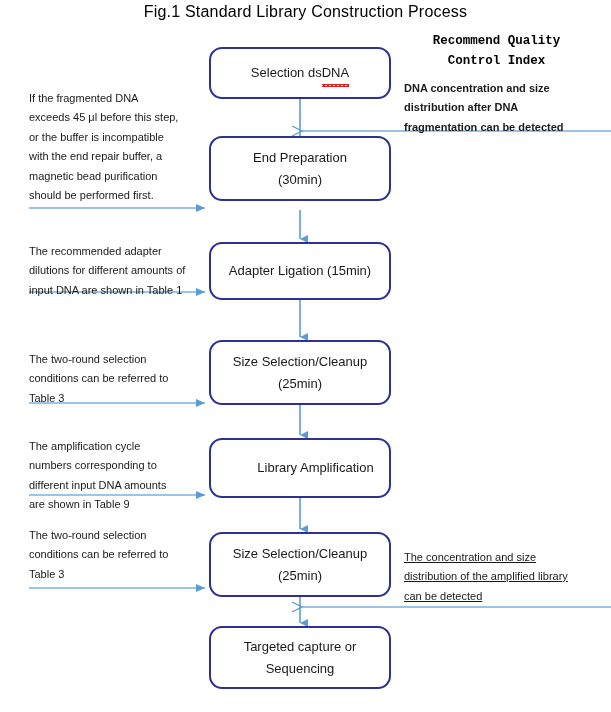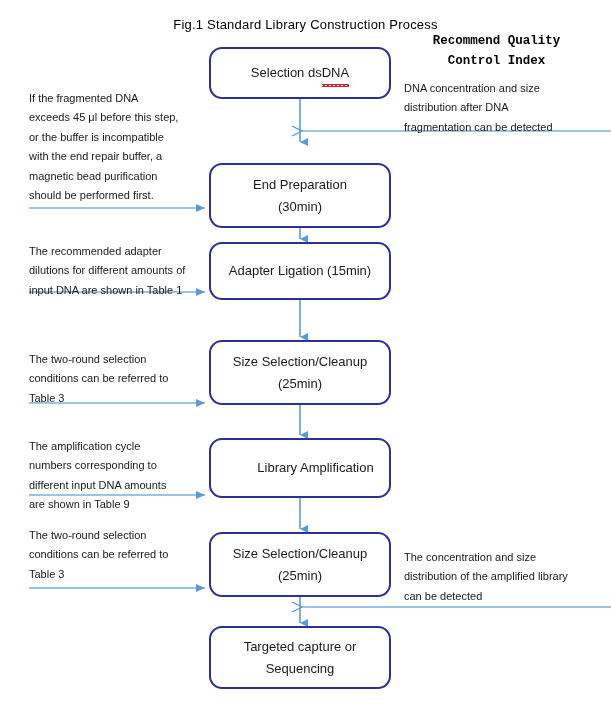--- a/index.html
+++ b/index.html
@@ -24,24 +24,24 @@
     left: 0;
     top: 0;
     width: 611px;
     height: 712px;
     pointer-events: none;
   }
 
   .fig-title {
     position: absolute;
     left: 0;
-    top: 17px;
+    top: 3px;
     width: 611px;
     text-align: center;
-    font-size: 13px;
+    font-size: 16px;
     letter-spacing: .2px;
     white-space: nowrap;
   }
 
   .rq-head {
     position: absolute;
     left: 404px;
     top: 31px;
     width: 185px;
     text-align: center;
@@ -65,21 +65,21 @@
     align-items: center;
     justify-content: center;
     text-align: center;
     font-size: 13px;
     line-height: 22px;
     color: #1a1a1a;
   }
   .node .ln { display: block; white-space: nowrap; }
 
   #node-fragmented  { top: 47px;  height: 52px; }
-  #node-endprep     { top: 163px; height: 65px; }
+  #node-endprep     { top: 136px; height: 65px; }
   #node-adapter     { top: 242px; height: 58px; }
   #node-size1       { top: 340px; height: 65px; }
   #node-amplify     { top: 438px; height: 60px; padding-left: 31px; }
   #node-size2       { top: 532px; height: 65px; }
   #node-final       { top: 626px; height: 63px; }
 
   
   .squiggle {
     position: relative;
     display: inline-block;
@@ -107,22 +107,22 @@
     white-space: pre-line;
   }
   .note-left  { left: 29px; width: 180px; }
   .note-right { left: 404px; width: 200px; }
 
   #note-l1 { top: 89px;  }
   #note-l2 { top: 242px; }
   #note-l3 { top: 350px; }
   #note-l4 { top: 437px; }
   #note-l5 { top: 526px; }
-  #note-r1 { top: 79px;  }
-  #note-r2 { top: 548px; }
+  #note-r1 { top: 79px; font-weight: bold;  }
+  #note-r2 { top: 548px; text-decoration: underline; }
 </style>
 </head>
 <body>
 
 <div id="canvas">
 
   <svg id="wires" viewBox="0 0 611 712" width="611" height="712">
     <defs>
       <marker id="arrowDown" markerWidth="10" markerHeight="10" refX="5" refY="9" orient="auto" markerUnits="userSpaceOnUse">
         <path d="M1,1 L9,1 L5,9 Z" fill="#5B9BD5"></path>

